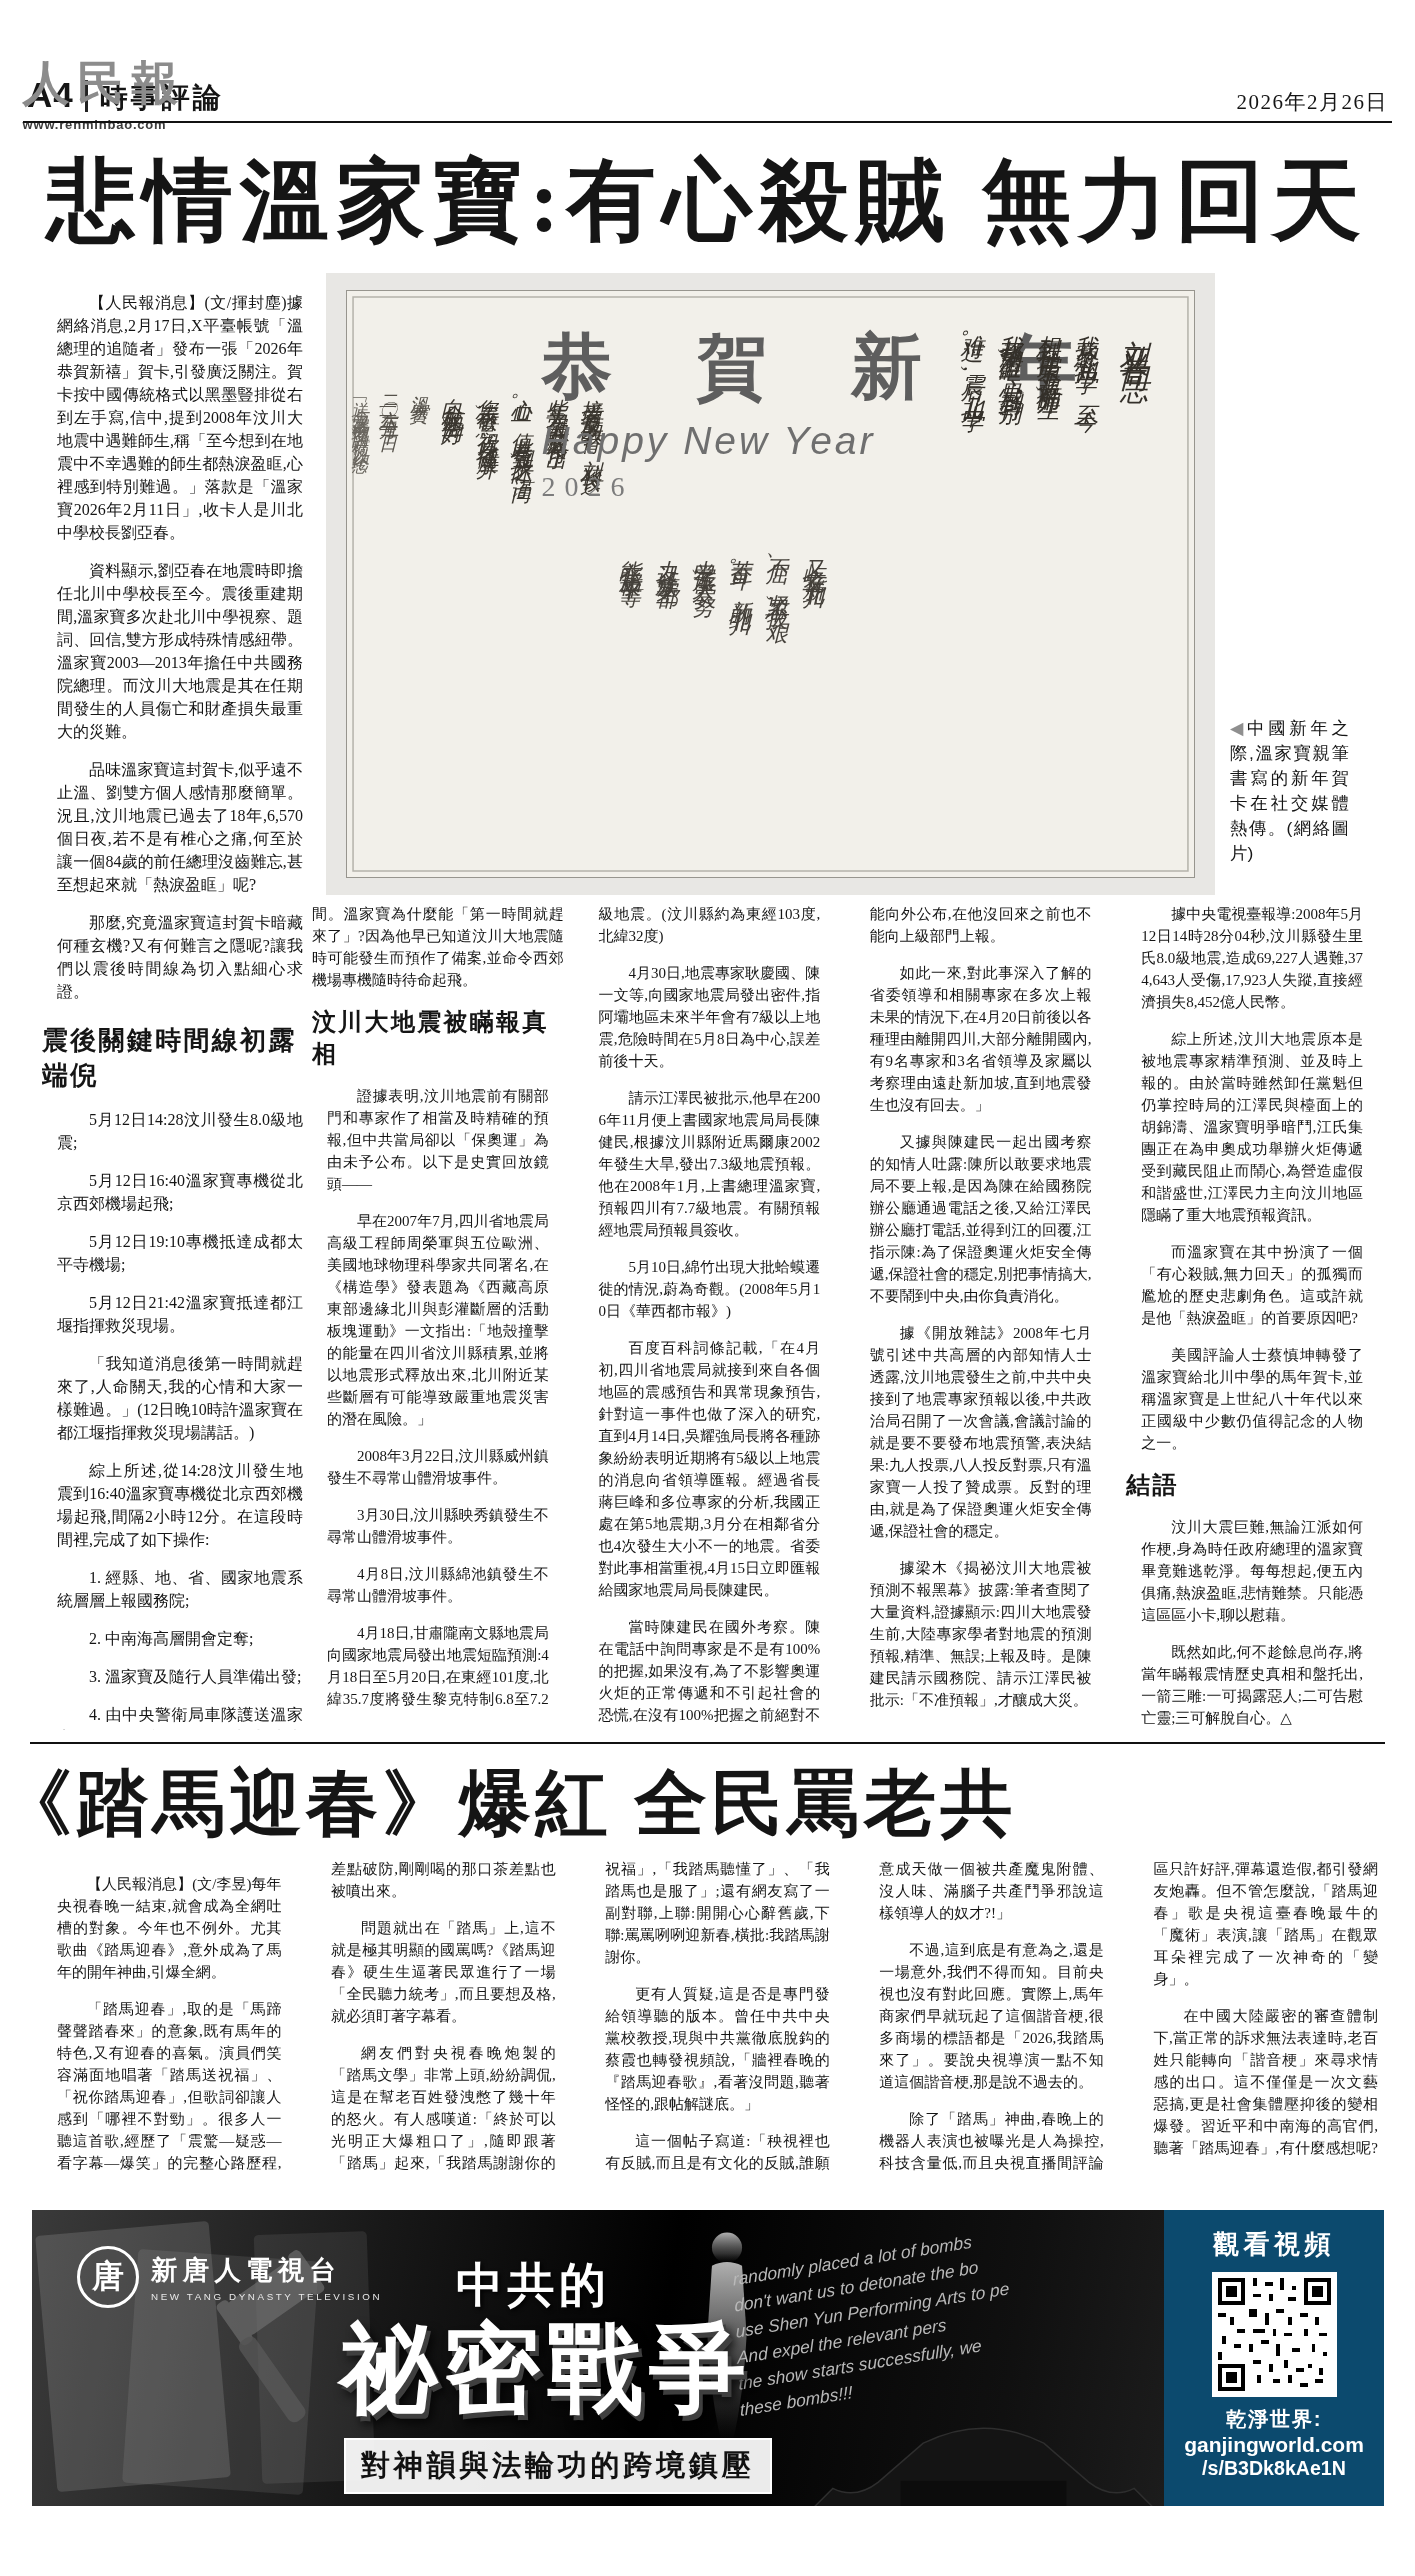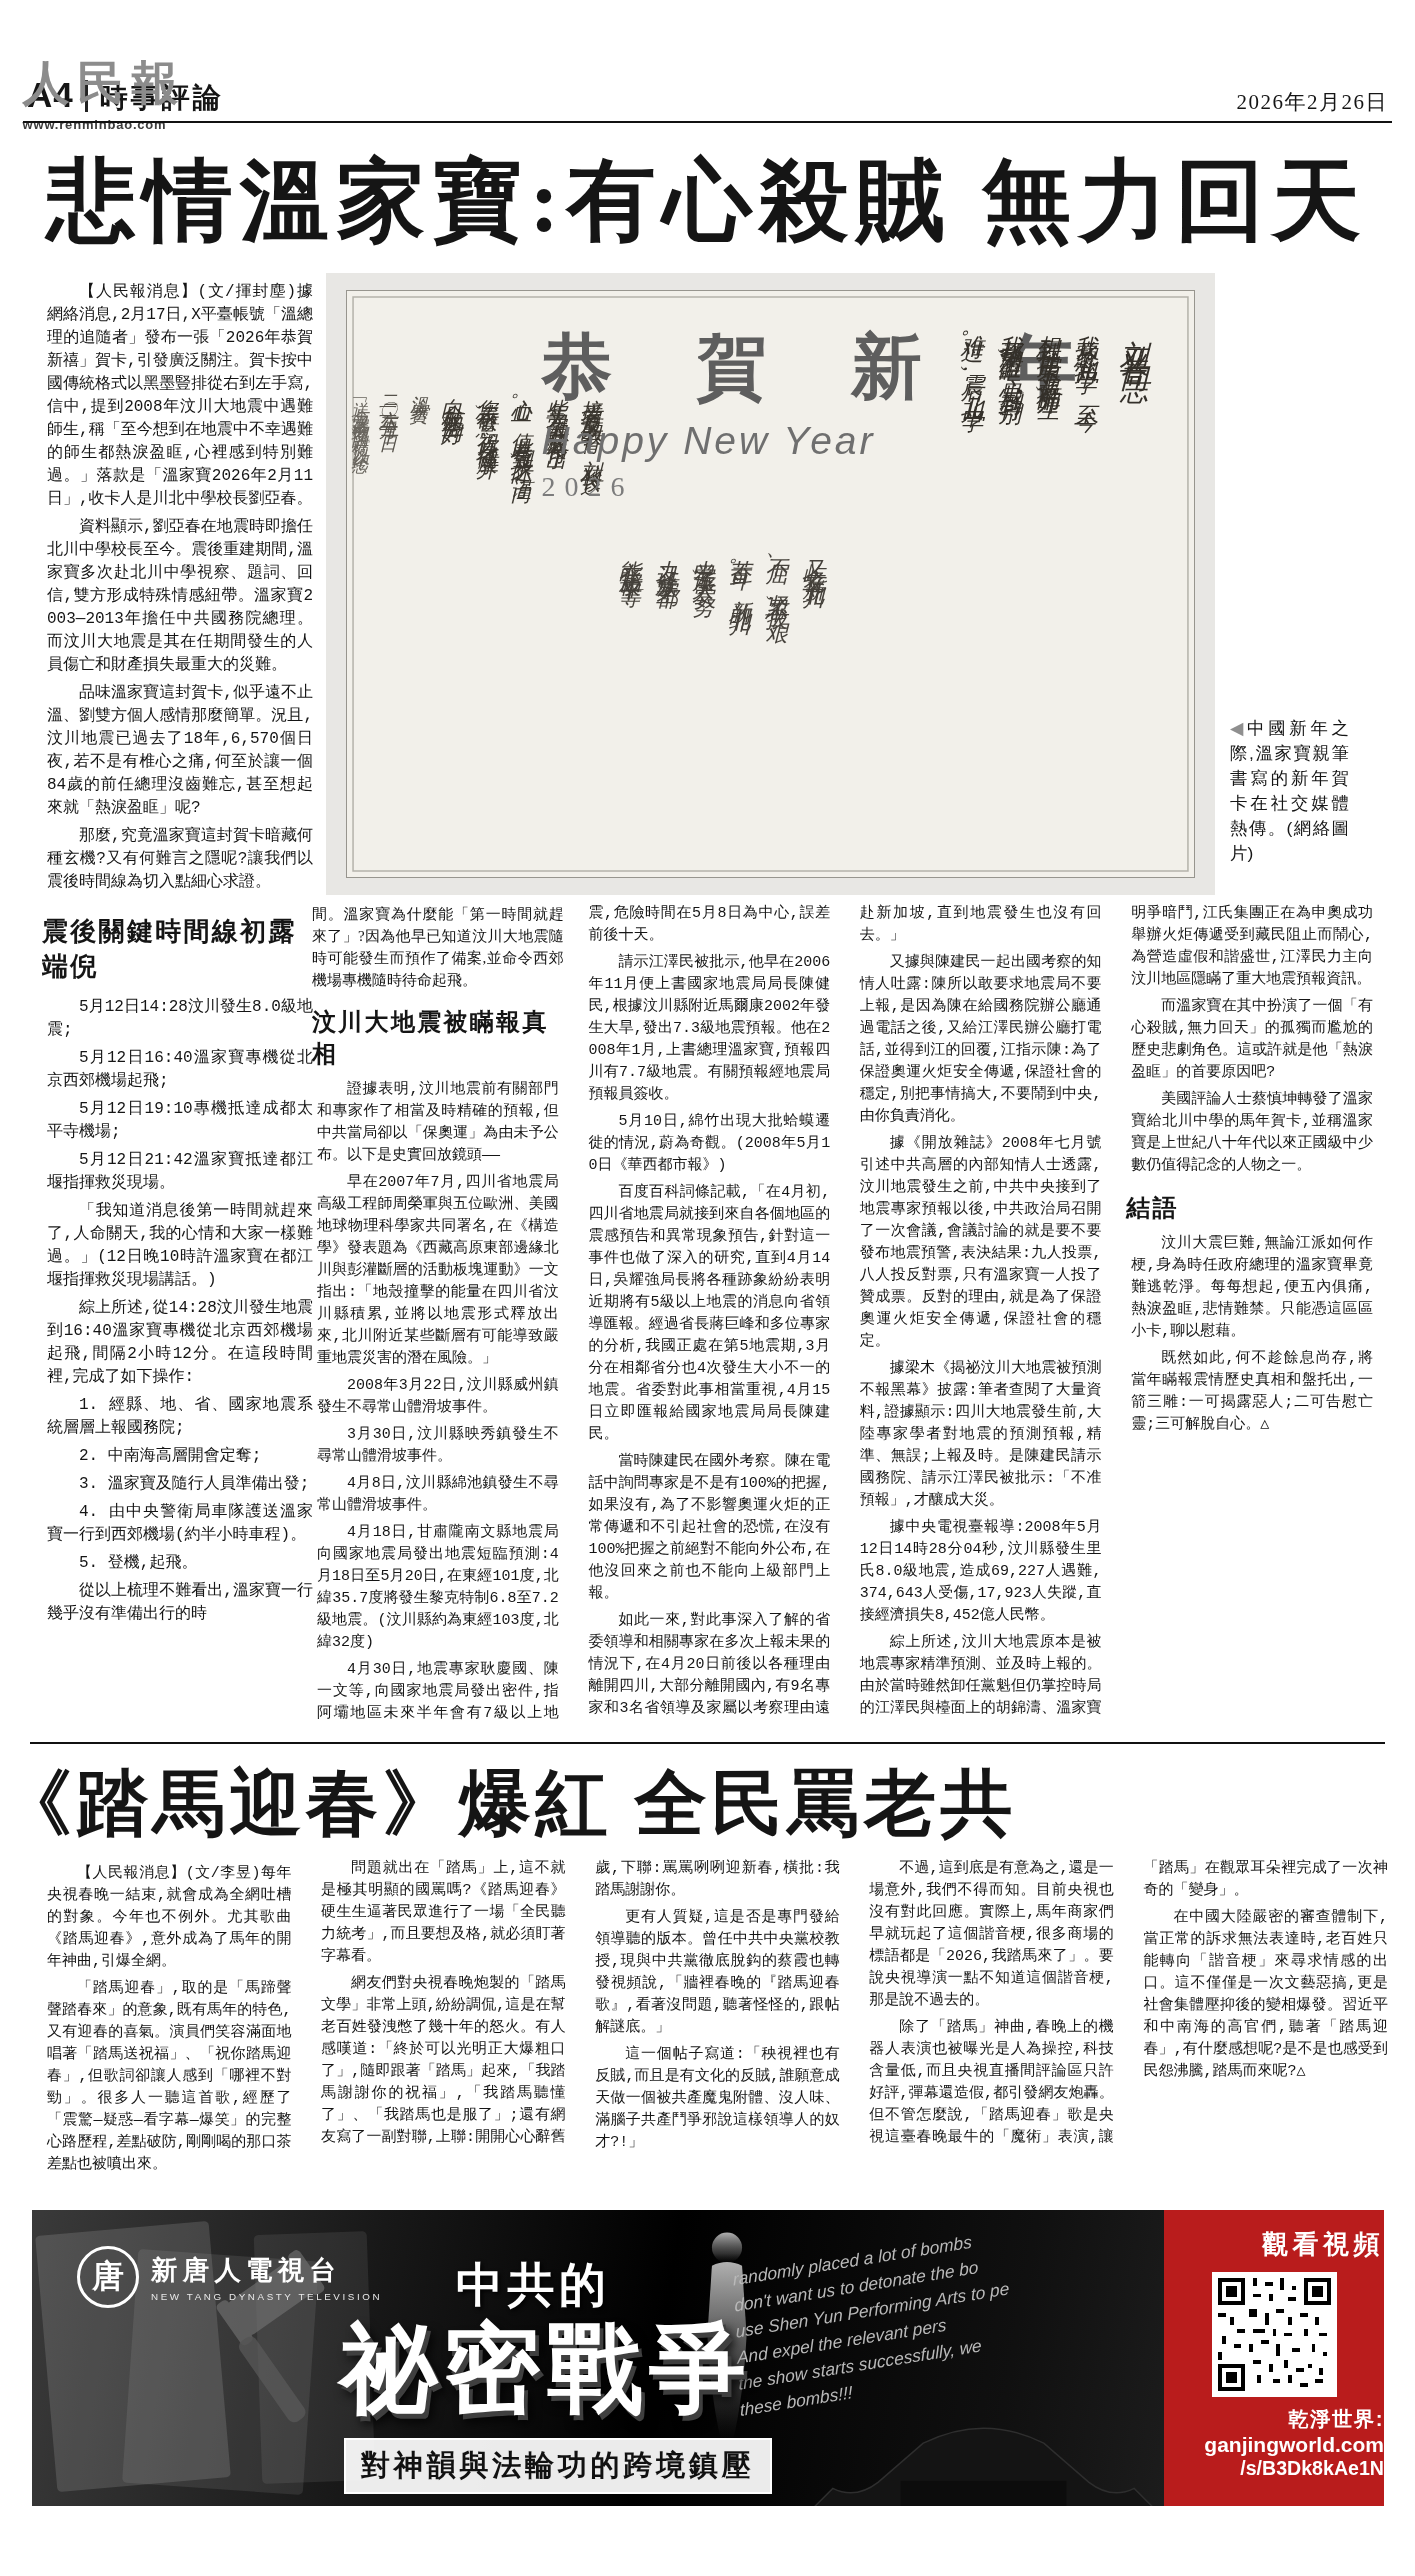--- a/index.html
+++ b/index.html
@@ -17,22 +17,22 @@
                  color:#8c8c8c;letter-spacing:7.5px;}
   .masthead-url{font-family:"Liberation Sans","DejaVu Sans",sans-serif;font-size:13px;font-weight:700;
                 color:#3c3c3c;letter-spacing:0.8px;margin-top:1.5px;}
   .hdr-date{position:absolute;right:4.5px;bottom:4.5px;font-size:21px;letter-spacing:1.5px;}
   .hdr-rule{position:absolute;top:121px;left:22.6px;right:22.6px;border-top:2.3px solid #111;}
   
   .headline1{position:absolute;top:142px;left:22.6px;width:1370px;height:122px;
              font-size:89px;font-weight:900;letter-spacing:7.5px;line-height:119px;
              white-space:nowrap;text-align:center;transform-origin:left center;}
   
-  .para{margin:5px;font-size:16px;line-height:23px;text-align:justify;text-justify:inter-character;
-        text-indent:2em;word-break:break-all;font-family:Liberation Mono, monospace;}
+  .para{margin:15px;font-size:16px;line-height:23px;text-align:justify;text-justify:inter-character;
+        text-indent:2em;word-break:break-all;}
   .cont{margin:0;font-size:16px;line-height:23px;text-align:justify;text-indent:0;word-break:break-all;}
   .subhead{font-family:"Liberation Sans","DejaVu Sans",sans-serif;font-size:26px;font-weight:700;
            letter-spacing:2.3px;margin:19.6px 0 12px 0;text-indent:0;}
   .col1{position:absolute;left:42px;top:276px;width:276px;height:1454px;overflow:hidden;}
   .lower{position:absolute;left:312px;top:903px;width:1066px;height:829px;overflow:hidden;
          column-count:4;column-gap:19.6px;column-fill:auto;}
   .lower .para,.lower .cont{font-size:15px;line-height:22px;}
   .lower .subhead{font-size:24px;margin:15px 0 9px 0;}
   
   .photo{position:absolute;left:326px;top:273px;width:889px;height:622px;background:#e8e7e4;}
@@ -88,21 +88,21 @@
   .temple{position:absolute;right:7.5px;bottom:-4.5px;z-index:1;}
   .ad-t1{position:absolute;left:424px;top:44px;color:#fff;font-size:47px;font-weight:900;z-index:5;
          letter-spacing:4.5px;font-family:"Liberation Sans","DejaVu Sans",sans-serif;
          text-shadow:2.3px 2.3px 4.5px rgba(0,0,0,.9);}
   .ad-t2{position:absolute;left:308px;top:95px;color:#fff;font-size:97px;font-weight:900;z-index:5;
          letter-spacing:6px;font-family:"Liberation Sans","DejaVu Sans",sans-serif;
          text-shadow:3.8px 4.5px 0 #3f3f3f,6px 7.5px 10.6px rgba(0,0,0,.9);}
   .ad-sub{position:absolute;left:312px;top:228px;z-index:5;border:2.3px solid #fff;background:rgba(255,255,255,.92);
           color:#111;font-size:29px;font-weight:700;letter-spacing:3.8px;padding:6px 15px;
           font-family:"Liberation Sans","DejaVu Sans",sans-serif;}
-  .ad-panel{position:absolute;right:0;top:0;width:220px;bottom:0;background:#b91c1c;text-align:right;
+  .ad-panel{position:absolute;right:0;top:0;width:220px;bottom:0;background:#0c4a6e;text-align:center;
             font-family:"Liberation Sans","DejaVu Sans",sans-serif;color:#fff;}
   .ad-watch{font-size:26px;font-weight:700;letter-spacing:4.5px;margin-top:16.6px;}
   .qr-box{width:113px;height:113px;background:#fff;margin:10.6px auto 7.5px auto;padding:6px;}
   .ad-site-label{font-size:20.4px;font-weight:700;letter-spacing:1.5px;}
   .ad-site{font-size:21px;font-weight:700;}
   .ad-path{font-size:19.6px;font-weight:700;}
 </style>
 </head>
 <body>
 

